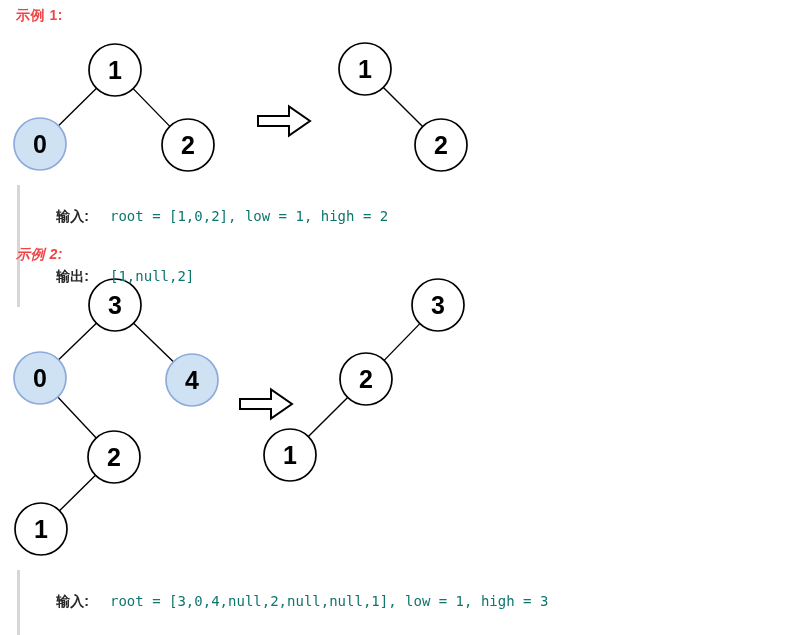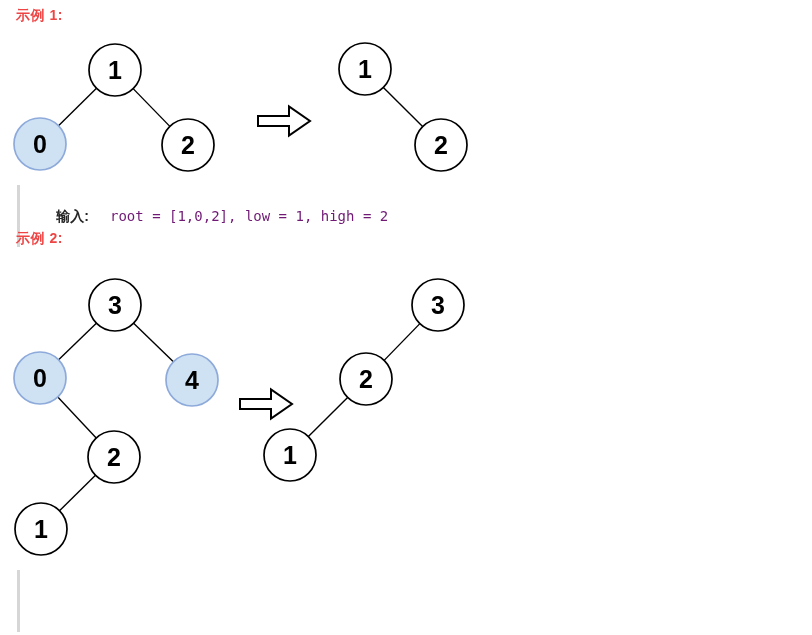--- a/index.html
+++ b/index.html
@@ -12,39 +12,39 @@
   }
   .page{position:absolute;inset:0;}
   .diagram-layer{position:absolute;left:0;top:0;}
   .example-title{
     position:absolute;left:16px;
     font-size:14px;font-weight:700;color:#ef4444;
     letter-spacing:0.5px;
     white-space:pre;
   }
   .ex1-title{top:7px;}
-  .ex2-title{top:230px;}
+  .ex2-title{top:246px;font-style:italic;}
   .io-block{
     position:absolute;left:17px;
     border-left:3px solid #d6d6d6;
     padding:1px 0 1px 13px;
   }
   .ex1-io{top:185px;}
   .ex2-io{top:570px;}
   .io-line{
     font-size:14px;line-height:20px;white-space:pre;
   }
   .io-label{
     font-weight:700;color:#262626;
     font-family:"Liberation Sans",sans-serif;
     margin-right:21px;
   }
   .io-code{
     font-family:"DejaVu Sans Mono","Liberation Mono",monospace;
-    color:#701a75;
+    color:#0f766e;
   }
 </style>
 </head>
 <body>
 
 <div class="page">
 
   <svg id="diagrams" class="diagram-layer" width="812" height="635" viewBox="0 0 812 635">
       <line x1="96.49225274635921" y1="88.26097729025892" x2="58.50774725364079" y2="125.73902270974108" stroke="#000000" stroke-width="1.4"></line>
       <line x1="133.13467763081042" y1="88.63151811384633" x2="169.86532236918958" y2="126.36848188615367" stroke="#000000" stroke-width="1.4"></line>
@@ -110,23 +110,29 @@
       </g>
       <polygon points="240,399 271,399 271,389.5 292,404 271,418.5 271,409 240,409" fill="#ffffff" stroke="#000000" stroke-width="2" stroke-linejoin="miter"></polygon>
     </svg>
 
   <div class="example-title ex1-title">示例 1:</div>
 
   <div class="io-block ex1-io">
     <div class="io-line">
       <span class="io-label">输入:</span><span class="io-code">root = [1,0,2], low = 1, high = 2</span>
     </div>
+    <div class="io-line">
+      <span class="io-label">输出:</span><span class="io-code">[1,null,2]</span>
+    </div>
   </div>
 
   <div class="example-title ex2-title">示例 2:</div>
 
   <div class="io-block ex2-io">
+    <div class="io-line">
+      <span class="io-label">输入:</span><span class="io-code">root = [3,0,4,null,2,null,null,1], low = 1, high = 3</span>
+    </div>
     <div class="io-line">
       
     </div>
   </div>
 
 </div>
 
 </body></html>

